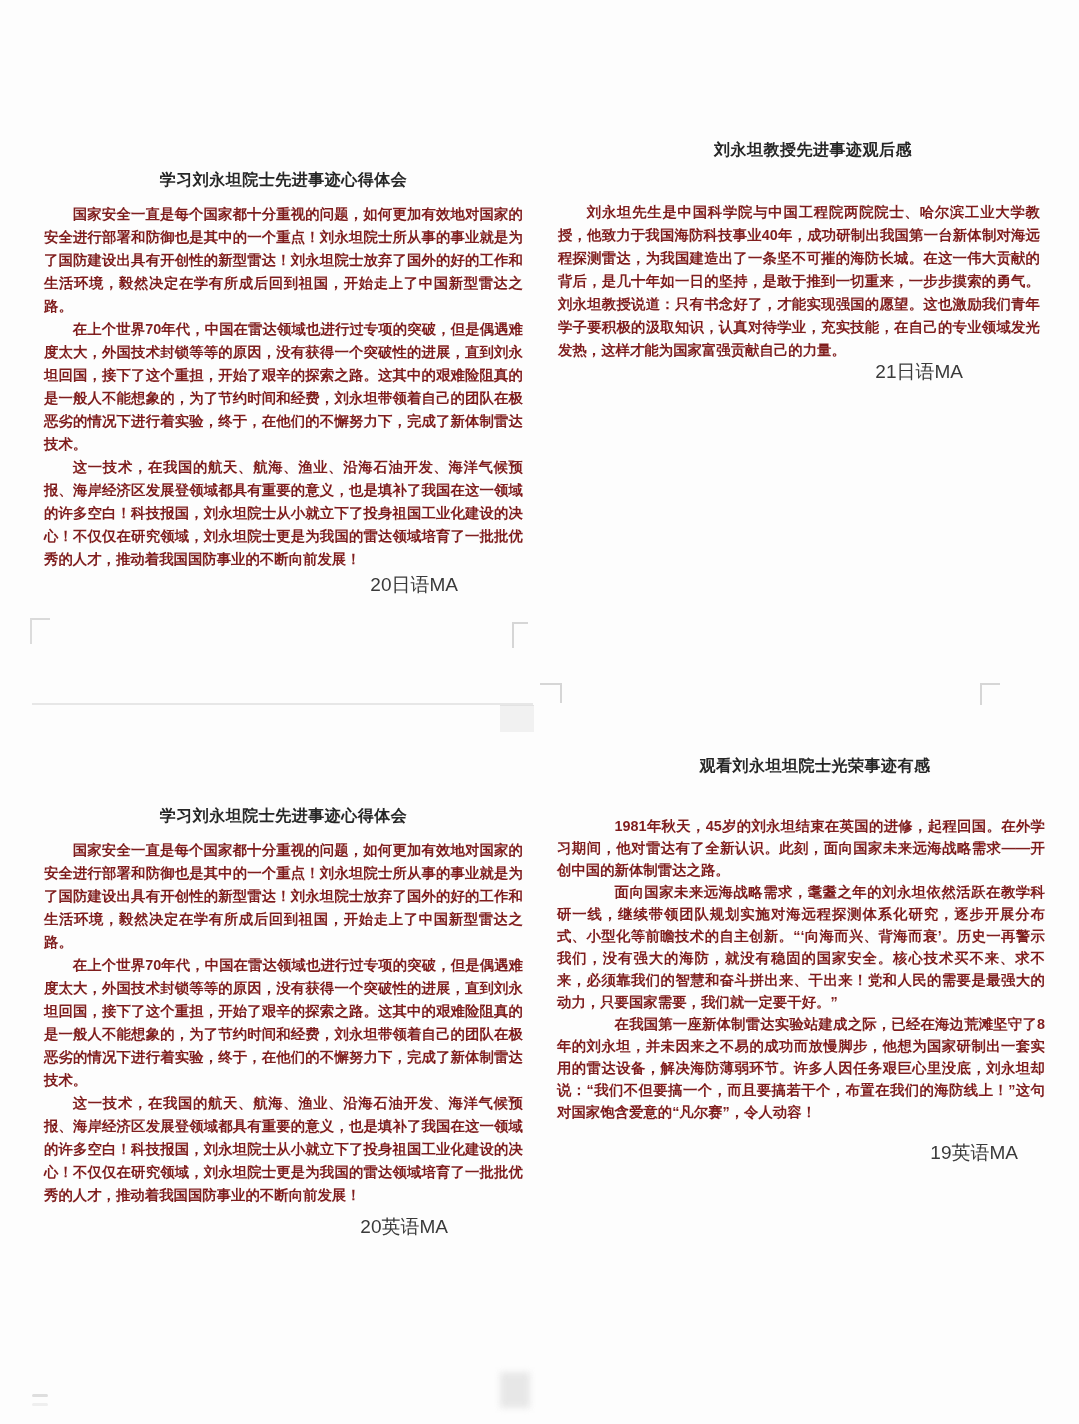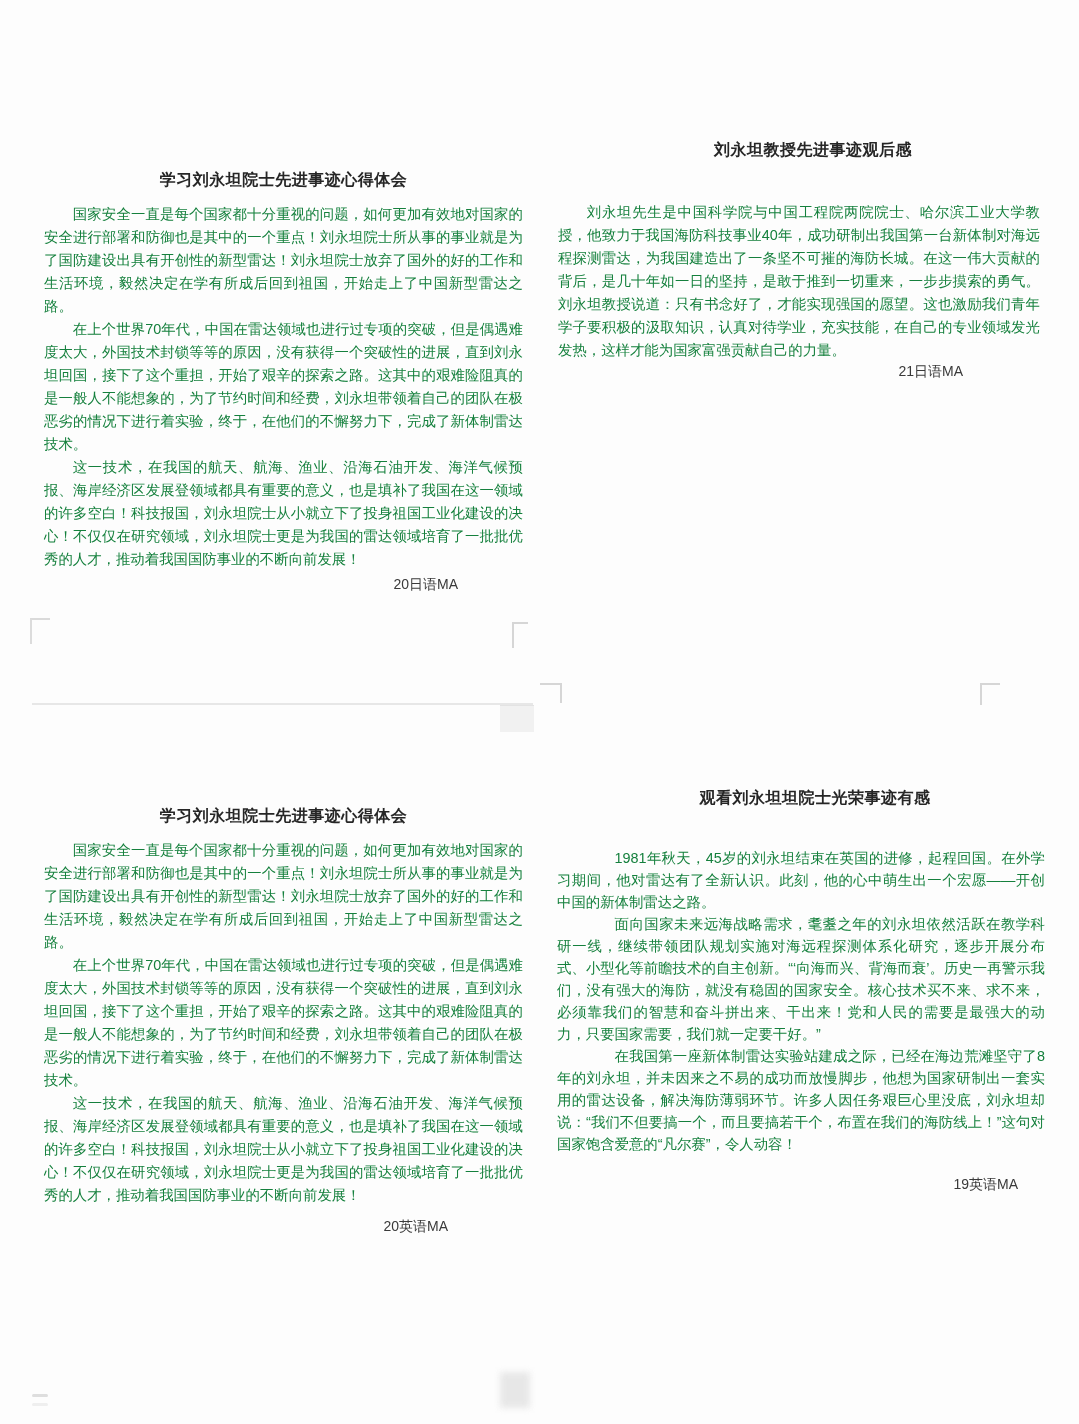--- a/index.html
+++ b/index.html
@@ -20,36 +20,36 @@
     color: #262626;
     letter-spacing: 0.5px;
   }
   .doc p {
     margin: 0;
     font-size: 14.4px;
     line-height: 23px;
     text-align: justify;
     text-align-last: left;
     text-indent: 2em;
-    color: #15803d;
-    font-weight: 400;
+    color: #7f1d1d;
+    font-weight: 700;
   }
   .doc .sig {
-    font-size: 14px;
+    font-size: 19px;
     line-height: 23px;
     text-align: right;
     color: #3a3a3a;
     font-weight: 500;
     margin-top: 2px;
   }
   
   .doc-tl { left: 44px;  top: 170px; width: 479px; }
   .doc-tr { left: 558px; top: 140px; width: 482px; }
   .doc-bl { left: 44px;  top: 806px; width: 479px; }
-  .doc-br { left: 557px; top: 788px; width: 488px; }
+  .doc-br { left: 557px; top: 756px; width: 488px; }
 
   .doc-tr h2 { margin-bottom: 40px; margin-left: 28px; }
   .doc-br h2 { margin-bottom: 38px; margin-left: 28px; }
   .doc-br p  { text-indent: 4em; line-height: 22px; }
 
   .doc-tl .sig { padding-right: 65px; }
   .doc-tr .sig { padding-right: 77px; margin-top: -2px; }
   .doc-bl .sig { padding-right: 75px; margin-top: 8px; }
   .doc-br .sig { padding-right: 27px; margin-top: 18px; }
 
@@ -97,19 +97,19 @@
   <div class="doc doc-bl">
     <h2>学习刘永坦院士先进事迹心得体会</h2>
     <p>国家安全一直是每个国家都十分重视的问题，如何更加有效地对国家的安全进行部署和防御也是其中的一个重点！刘永坦院士所从事的事业就是为了国防建设出具有开创性的新型雷达！刘永坦院士放弃了国外的好的工作和生活环境，毅然决定在学有所成后回到祖国，开始走上了中国新型雷达之路。</p>
     <p>在上个世界70年代，中国在雷达领域也进行过专项的突破，但是偶遇难度太大，外国技术封锁等等的原因，没有获得一个突破性的进展，直到刘永坦回国，接下了这个重担，开始了艰辛的探索之路。这其中的艰难险阻真的是一般人不能想象的，为了节约时间和经费，刘永坦带领着自己的团队在极恶劣的情况下进行着实验，终于，在他们的不懈努力下，完成了新体制雷达技术。</p>
     <p>这一技术，在我国的航天、航海、渔业、沿海石油开发、海洋气候预报、海岸经济区发展登领域都具有重要的意义，也是填补了我国在这一领域的许多空白！科技报国，刘永坦院士从小就立下了投身祖国工业化建设的决心！不仅仅在研究领域，刘永坦院士更是为我国的雷达领域培育了一批批优秀的人才，推动着我国国防事业的不断向前发展！</p>
     <div class="sig">20英语MA</div>
   </div>
 
   <div class="doc doc-br">
     <h2>观看刘永坦坦院士光荣事迹有感</h2>
-    <p>1981年秋天，45岁的刘永坦结束在英国的进修，起程回国。在外学习期间，他对雷达有了全新认识。此刻，他的心中萌生出一个宏愿——开创中国的新体制雷达之路。</p>
+    <p>1981年秋天，45岁的刘永坦结束在英国的进修，起程回国。在外学习期间，他对雷达有了全新认识。此刻，面向国家未来远海战略需求——开创中国的新体制雷达之路。</p>
     <p>面向国家未来远海战略需求，耄耋之年的刘永坦依然活跃在教学科研一线，继续带领团队规划实施对海远程探测体系化研究，逐步开展分布式、小型化等前瞻技术的自主创新。“‘向海而兴、背海而衰’。历史一再警示我们，没有强大的海防，就没有稳固的国家安全。核心技术买不来、求不来，必须靠我们的智慧和奋斗拼出来、干出来！党和人民的需要是最强大的动力，只要国家需要，我们就一定要干好。”</p>
     <p>在我国第一座新体制雷达实验站建成之际，已经在海边荒滩坚守了8年的刘永坦，并未因来之不易的成功而放慢脚步，他想为国家研制出一套实用的雷达设备，解决海防薄弱环节。许多人因任务艰巨心里没底，刘永坦却说：“我们不但要搞一个，而且要搞若干个，布置在我们的海防线上！”这句对国家饱含爱意的“凡尔赛”，令人动容！</p>
     <div class="sig">19英语MA</div>
   </div>
 
 </div>
 
 </body></html>

